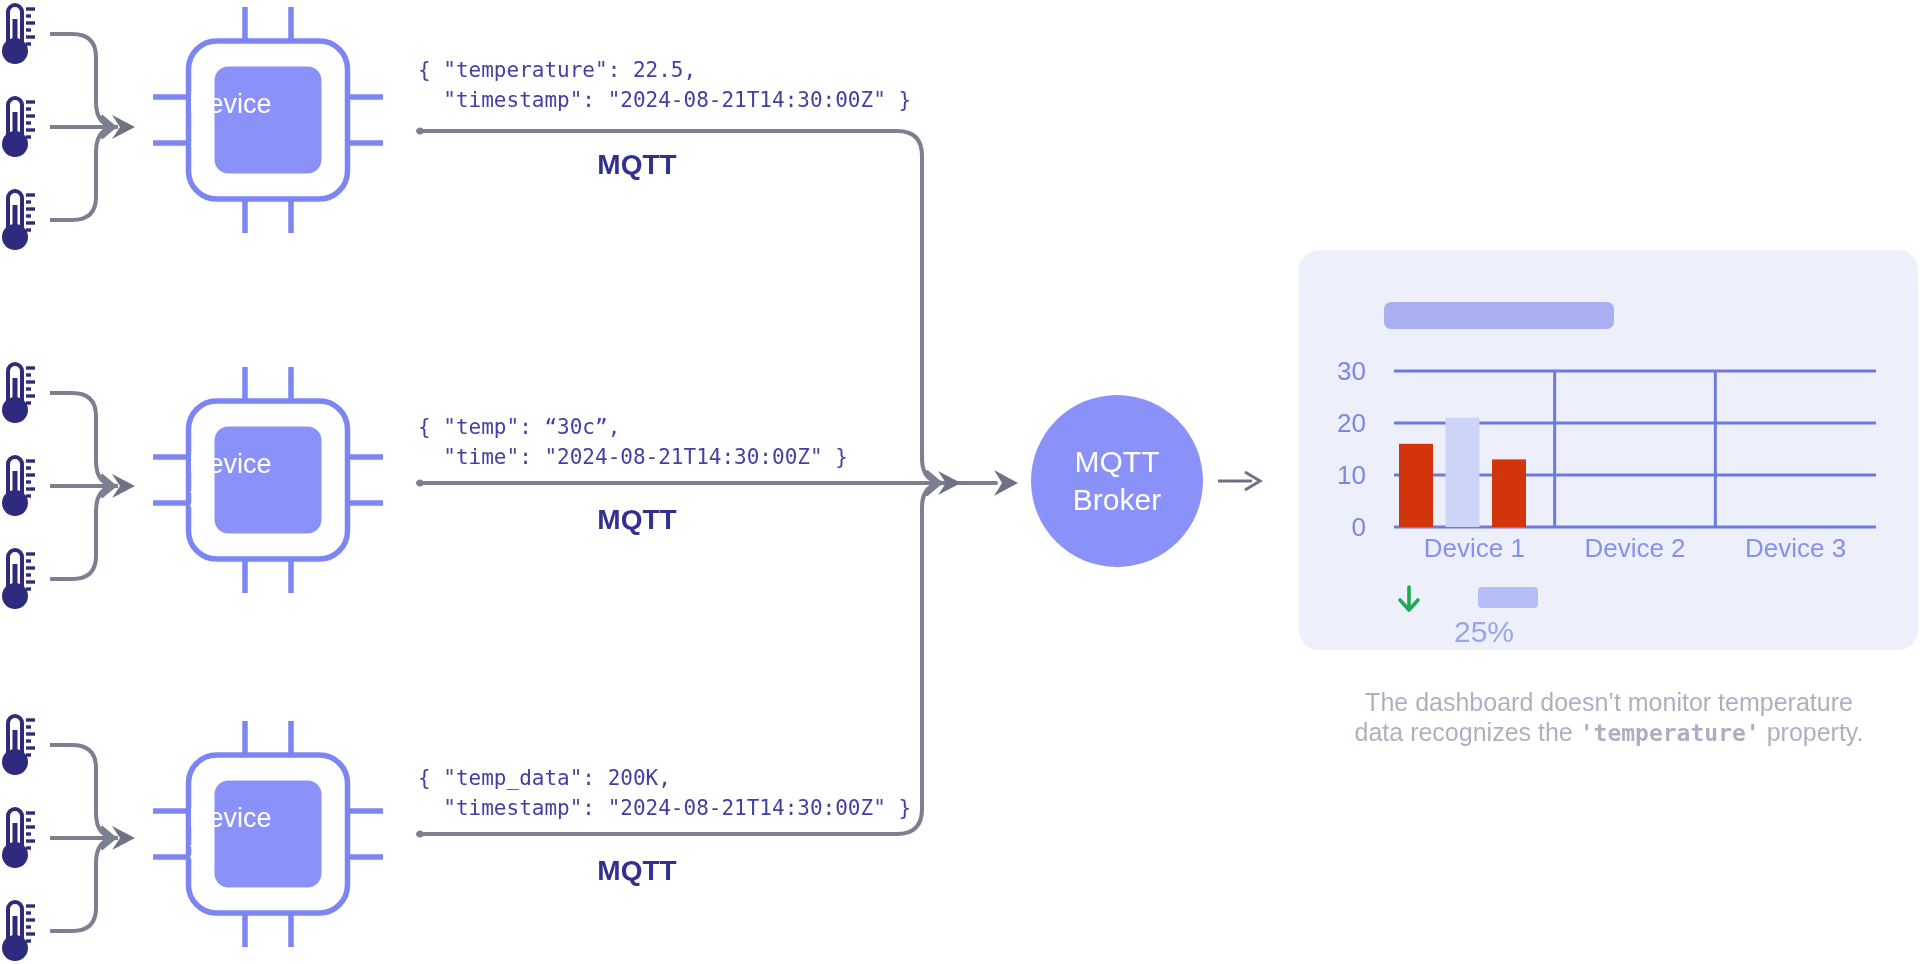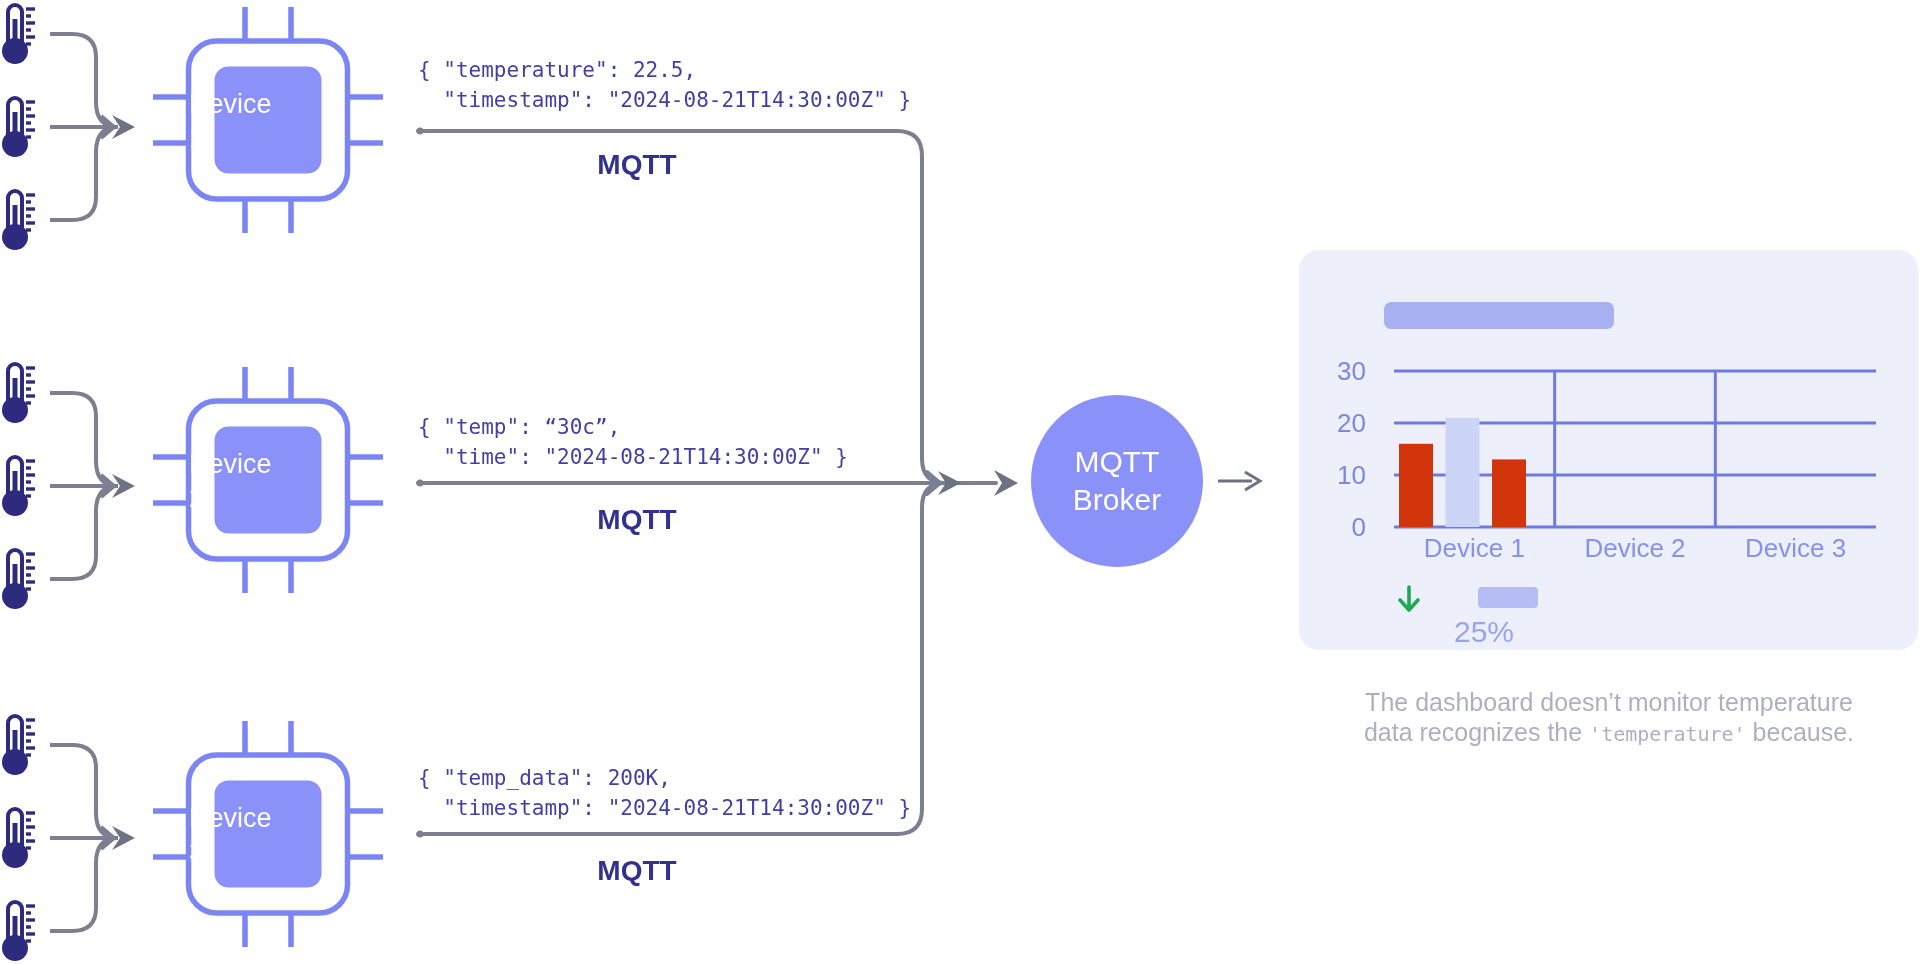--- a/index.html
+++ b/index.html
@@ -8,21 +8,21 @@
   .stage svg{position:absolute;left:0;top:0;}
   .ov{position:absolute;}
   .code{font-family:"DejaVu Sans Mono",monospace;font-size:21px;line-height:30px;
         white-space:pre;color:#423fa5;}
   .mqtt-label{width:200px;text-align:center;font-weight:bold;font-size:28px;color:#333190;}
   .chip-label{width:158px;color:#ffffff;font-size:27px;line-height:34px;}
   .broker-label{width:170px;text-align:center;color:#ffffff;font-size:30px;line-height:38px;}
   .trend-value{font-size:30px;color:#9aa3ee;}
   .caption{width:618px;text-align:center;font-size:25px;line-height:29.6px;
            color:rgba(63,61,105,0.42);}
-  .caption .mono{font-family:"DejaVu Sans Mono",monospace;font-size:20px;}
+  .caption .mono{font-family:"DejaVu Sans Mono",monospace;font-size:23px;font-weight:bold;}
 </style>
 </head>
 <body>
 
 <div class="stage">
 
   <svg width="1920" height="964" viewBox="0 0 1920 964">
     <defs>
 
       <g id="thermo">
@@ -153,16 +153,16 @@
 
   <div class="ov broker-label" style="left:1032px;top:443px;">
       <div>MQTT</div>
       <div>Broker</div>
     </div>
 
   <div class="ov trend-value" style="left:1426px;top:615px;margin-left:28px;">25%</div>
 
   <div class="ov caption" style="left:1300px;top:688px;">
     <div>The dashboard doesn’t monitor temperature</div>
-    <div><span>data recognizes the </span><span class="mono">'temperature'</span><span> because.</span></div>
+    <div><span>data recognizes the </span><span class="mono">'temperature'</span><span> property.</span></div>
   </div>
 
 </div>
 
 </body></html>

